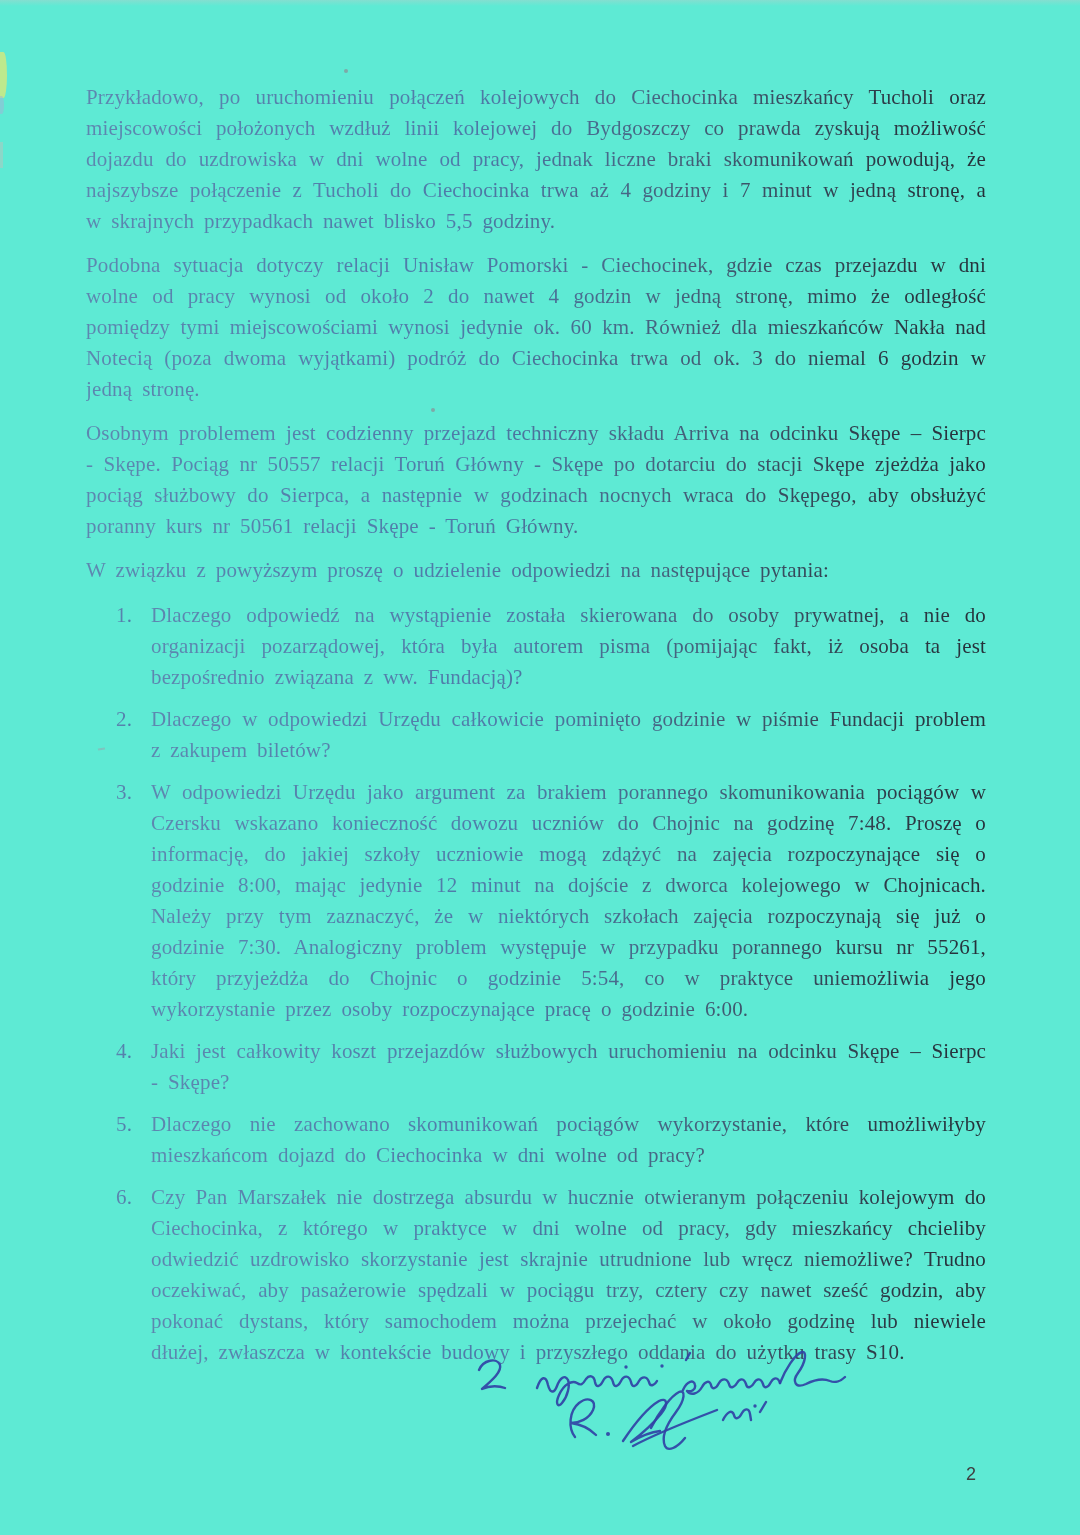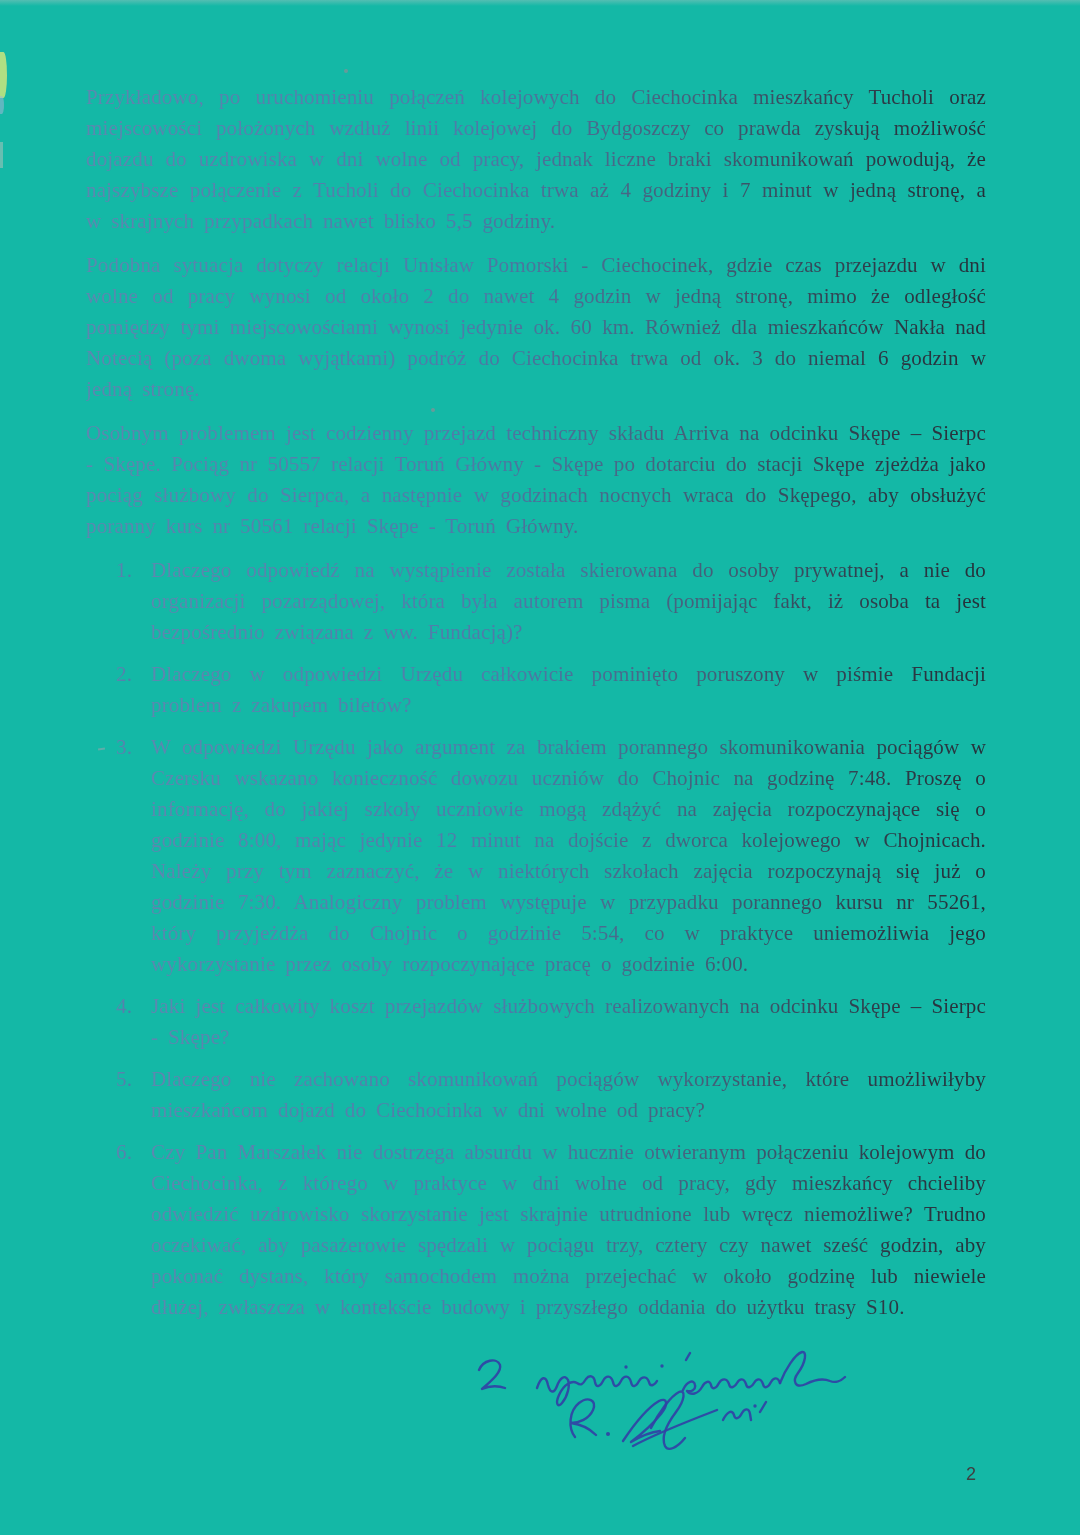--- a/index.html
+++ b/index.html
@@ -2,21 +2,21 @@
 <html lang="pl"><head>
 <meta charset="utf-8">
 <style>
   * { box-sizing: border-box; }
   html, body { margin: 0; padding: 0; background: #ffffff; }
 
   .page {
     position: relative;
     width: 1080px;
     height: 1535px;
-    background: #14b8a6;
+    background: #5eead4;
     overflow: hidden;
     font-family: "Liberation Serif", "DejaVu Serif", serif;
   }
 
   
   .scan-text {
     font-size: 21px;
     line-height: 31px;
     text-align: justify;
     letter-spacing: 0.15px;
@@ -127,36 +127,37 @@
   <div class="artifact mark-blue"></div>
   <div class="artifact mark-gray"></div>
   <div class="artifact dot dot-1"></div>
   <div class="artifact dot dot-2"></div>
   <div class="artifact dash-3"></div>
 
   <div class="content">
     <p class="scan-text tone">Przykładowo, po uruchomieniu połączeń kolejowych do Ciechocinka mieszkańcy Tucholi oraz miejscowości położonych wzdłuż linii kolejowej do Bydgoszczy co prawda zyskują możliwość dojazdu do uzdrowiska w dni wolne od pracy, jednak liczne braki skomunikowań powodują, że najszybsze połączenie z Tucholi do Ciechocinka trwa aż 4 godziny i 7 minut w jedną stronę, a w skrajnych przypadkach nawet blisko 5,5 godziny.</p>
     <p class="scan-text tone">Podobna sytuacja dotyczy relacji Unisław Pomorski - Ciechocinek, gdzie czas przejazdu w dni wolne od pracy wynosi od około 2 do nawet 4 godzin w jedną stronę, mimo że odległość pomiędzy tymi miejscowościami wynosi jedynie ok. 60 km. Również dla mieszkańców Nakła nad Notecią (poza dwoma wyjątkami) podróż do Ciechocinka trwa od ok. 3 do niemal 6 godzin w jedną stronę.</p>
     <p class="scan-text tone">Osobnym problemem jest codzienny przejazd techniczny składu Arriva na odcinku Skępe – Sierpc - Skępe. Pociąg nr 50557 relacji Toruń Główny - Skępe po dotarciu do stacji Skępe zjeżdża jako pociąg służbowy do Sierpca, a następnie w godzinach nocnych wraca do Skępego, aby obsłużyć poranny kurs nr 50561 relacji Skępe - Toruń Główny.</p>
+    <p class="scan-text tone lead-in">W związku z powyższym proszę o udzielenie odpowiedzi na następujące pytania:</p>
     <ol class="question-list">
         <li class="question">
     <span class="q-num scan-text tone">1.</span>
     <span class="q-text scan-text tone">Dlaczego odpowiedź na wystąpienie została skierowana do osoby prywatnej, a nie do organizacji pozarządowej, która była autorem pisma (pomijając fakt, iż osoba ta jest bezpośrednio związana z ww. Fundacją)?</span>
   </li>
         <li class="question">
     <span class="q-num scan-text tone">2.</span>
-    <span class="q-text scan-text tone">Dlaczego w odpowiedzi Urzędu całkowicie pominięto poruszony w piśmie Fundacji problem z zakupem biletów?</span>
+    <span class="q-text scan-text tone">Dlaczego w odpowiedzi Urzędu całkowicie pominięto godzinie w piśmie Fundacji problem z zakupem biletów?</span>
   </li>
         <li class="question">
     <span class="q-num scan-text tone">3.</span>
     <span class="q-text scan-text tone">W odpowiedzi Urzędu jako argument za brakiem porannego skomunikowania pociągów w Czersku wskazano konieczność dowozu uczniów do Chojnic na godzinę 7:48. Proszę o informację, do jakiej szkoły uczniowie mogą zdążyć na zajęcia rozpoczynające się o godzinie 8:00, mając jedynie 12 minut na dojście z dworca kolejowego w Chojnicach. Należy przy tym zaznaczyć, że w niektórych szkołach zajęcia rozpoczynają się już o godzinie 7:30. Analogiczny problem występuje w przypadku porannego kursu nr 55261, który przyjeżdża do Chojnic o godzinie 5:54, co w praktyce uniemożliwia jego wykorzystanie przez osoby rozpoczynające pracę o godzinie 6:00.</span>
   </li>
         <li class="question">
     <span class="q-num scan-text tone">4.</span>
-    <span class="q-text scan-text tone">Jaki jest całkowity koszt przejazdów służbowych realizowanych na odcinku Skępe – Sierpc - Skępe?</span>
+    <span class="q-text scan-text tone">Jaki jest całkowity koszt przejazdów służbowych uruchomieniu na odcinku Skępe – Sierpc - Skępe?</span>
   </li>
         <li class="question">
     <span class="q-num scan-text tone">5.</span>
     <span class="q-text scan-text tone">Dlaczego nie zachowano skomunikowań pociągów wykorzystanie, które umożliwiłyby mieszkańcom dojazd do Ciechocinka w dni wolne od pracy?</span>
   </li>
         <li class="question">
     <span class="q-num scan-text tone">6.</span>
     <span class="q-text scan-text tone">Czy Pan Marszałek nie dostrzega absurdu w hucznie otwieranym połączeniu kolejowym do Ciechocinka, z którego w praktyce w dni wolne od pracy, gdy mieszkańcy chcieliby odwiedzić uzdrowisko skorzystanie jest skrajnie utrudnione lub wręcz niemożliwe? Trudno oczekiwać, aby pasażerowie spędzali w pociągu trzy, cztery czy nawet sześć godzin, aby pokonać dystans, który samochodem można przejechać w około godzinę lub niewiele dłużej, zwłaszcza w kontekście budowy i przyszłego oddania do użytku trasy S10.</span>
   </li>
       </ol>

